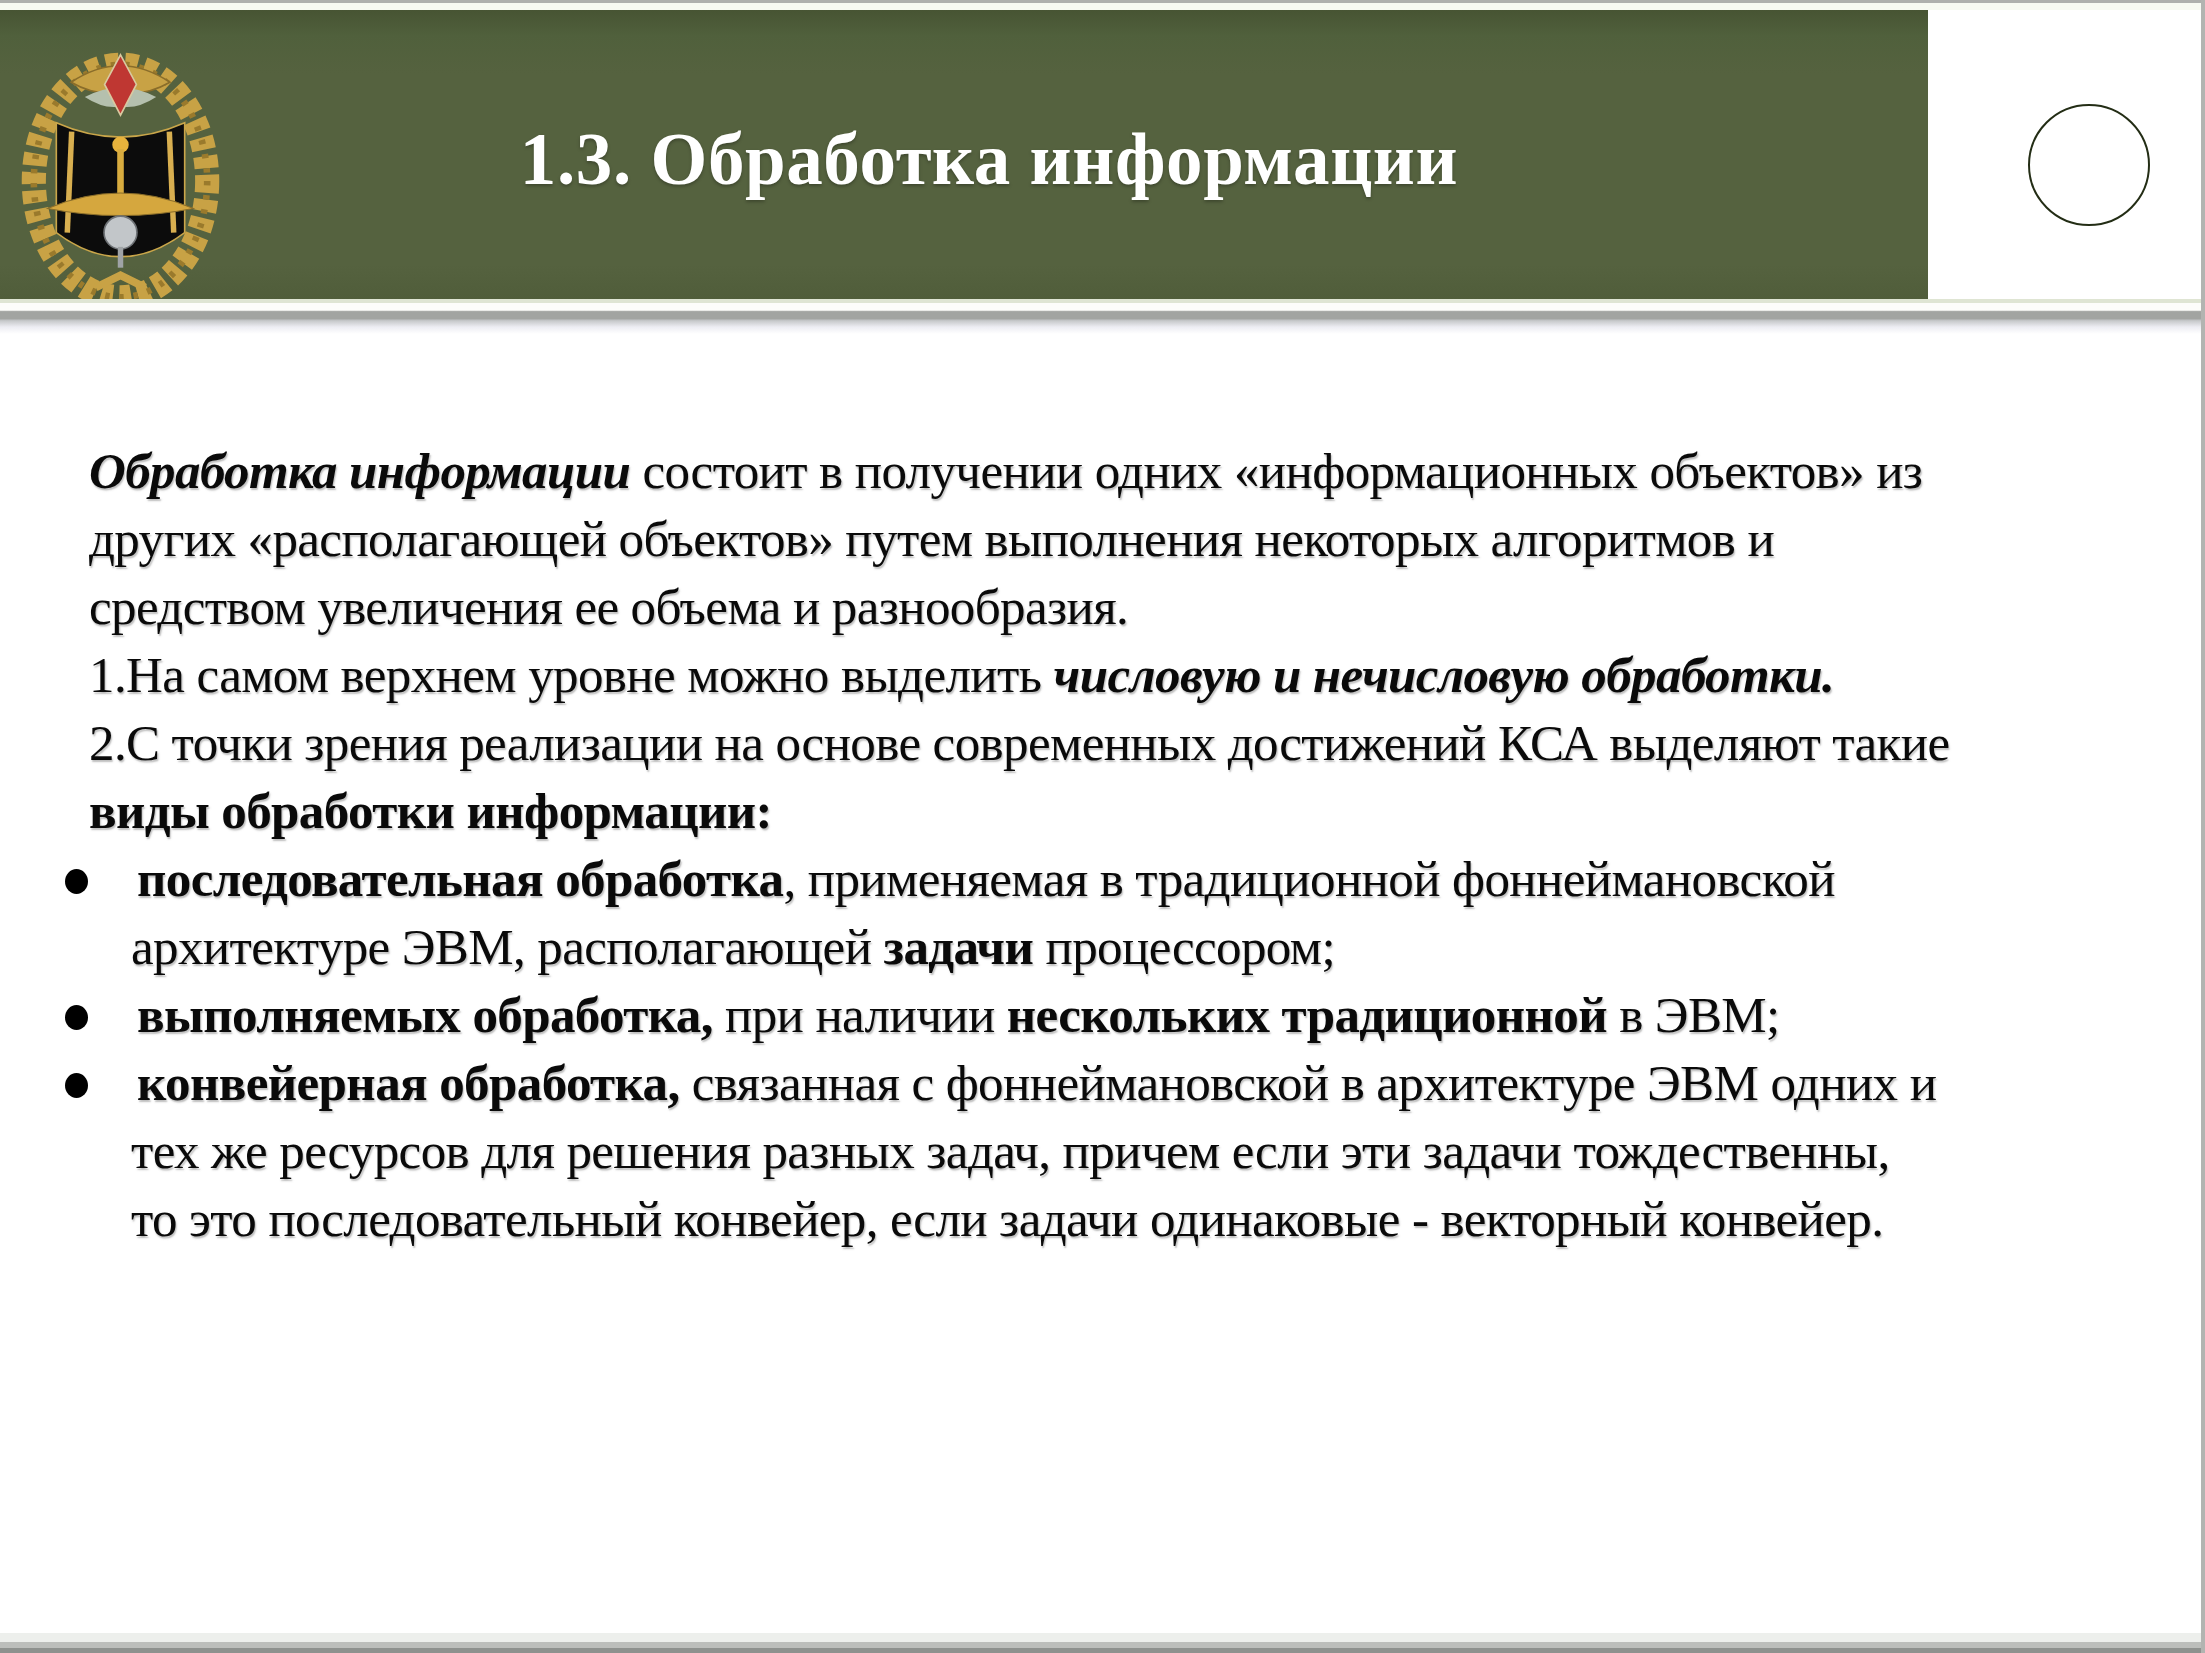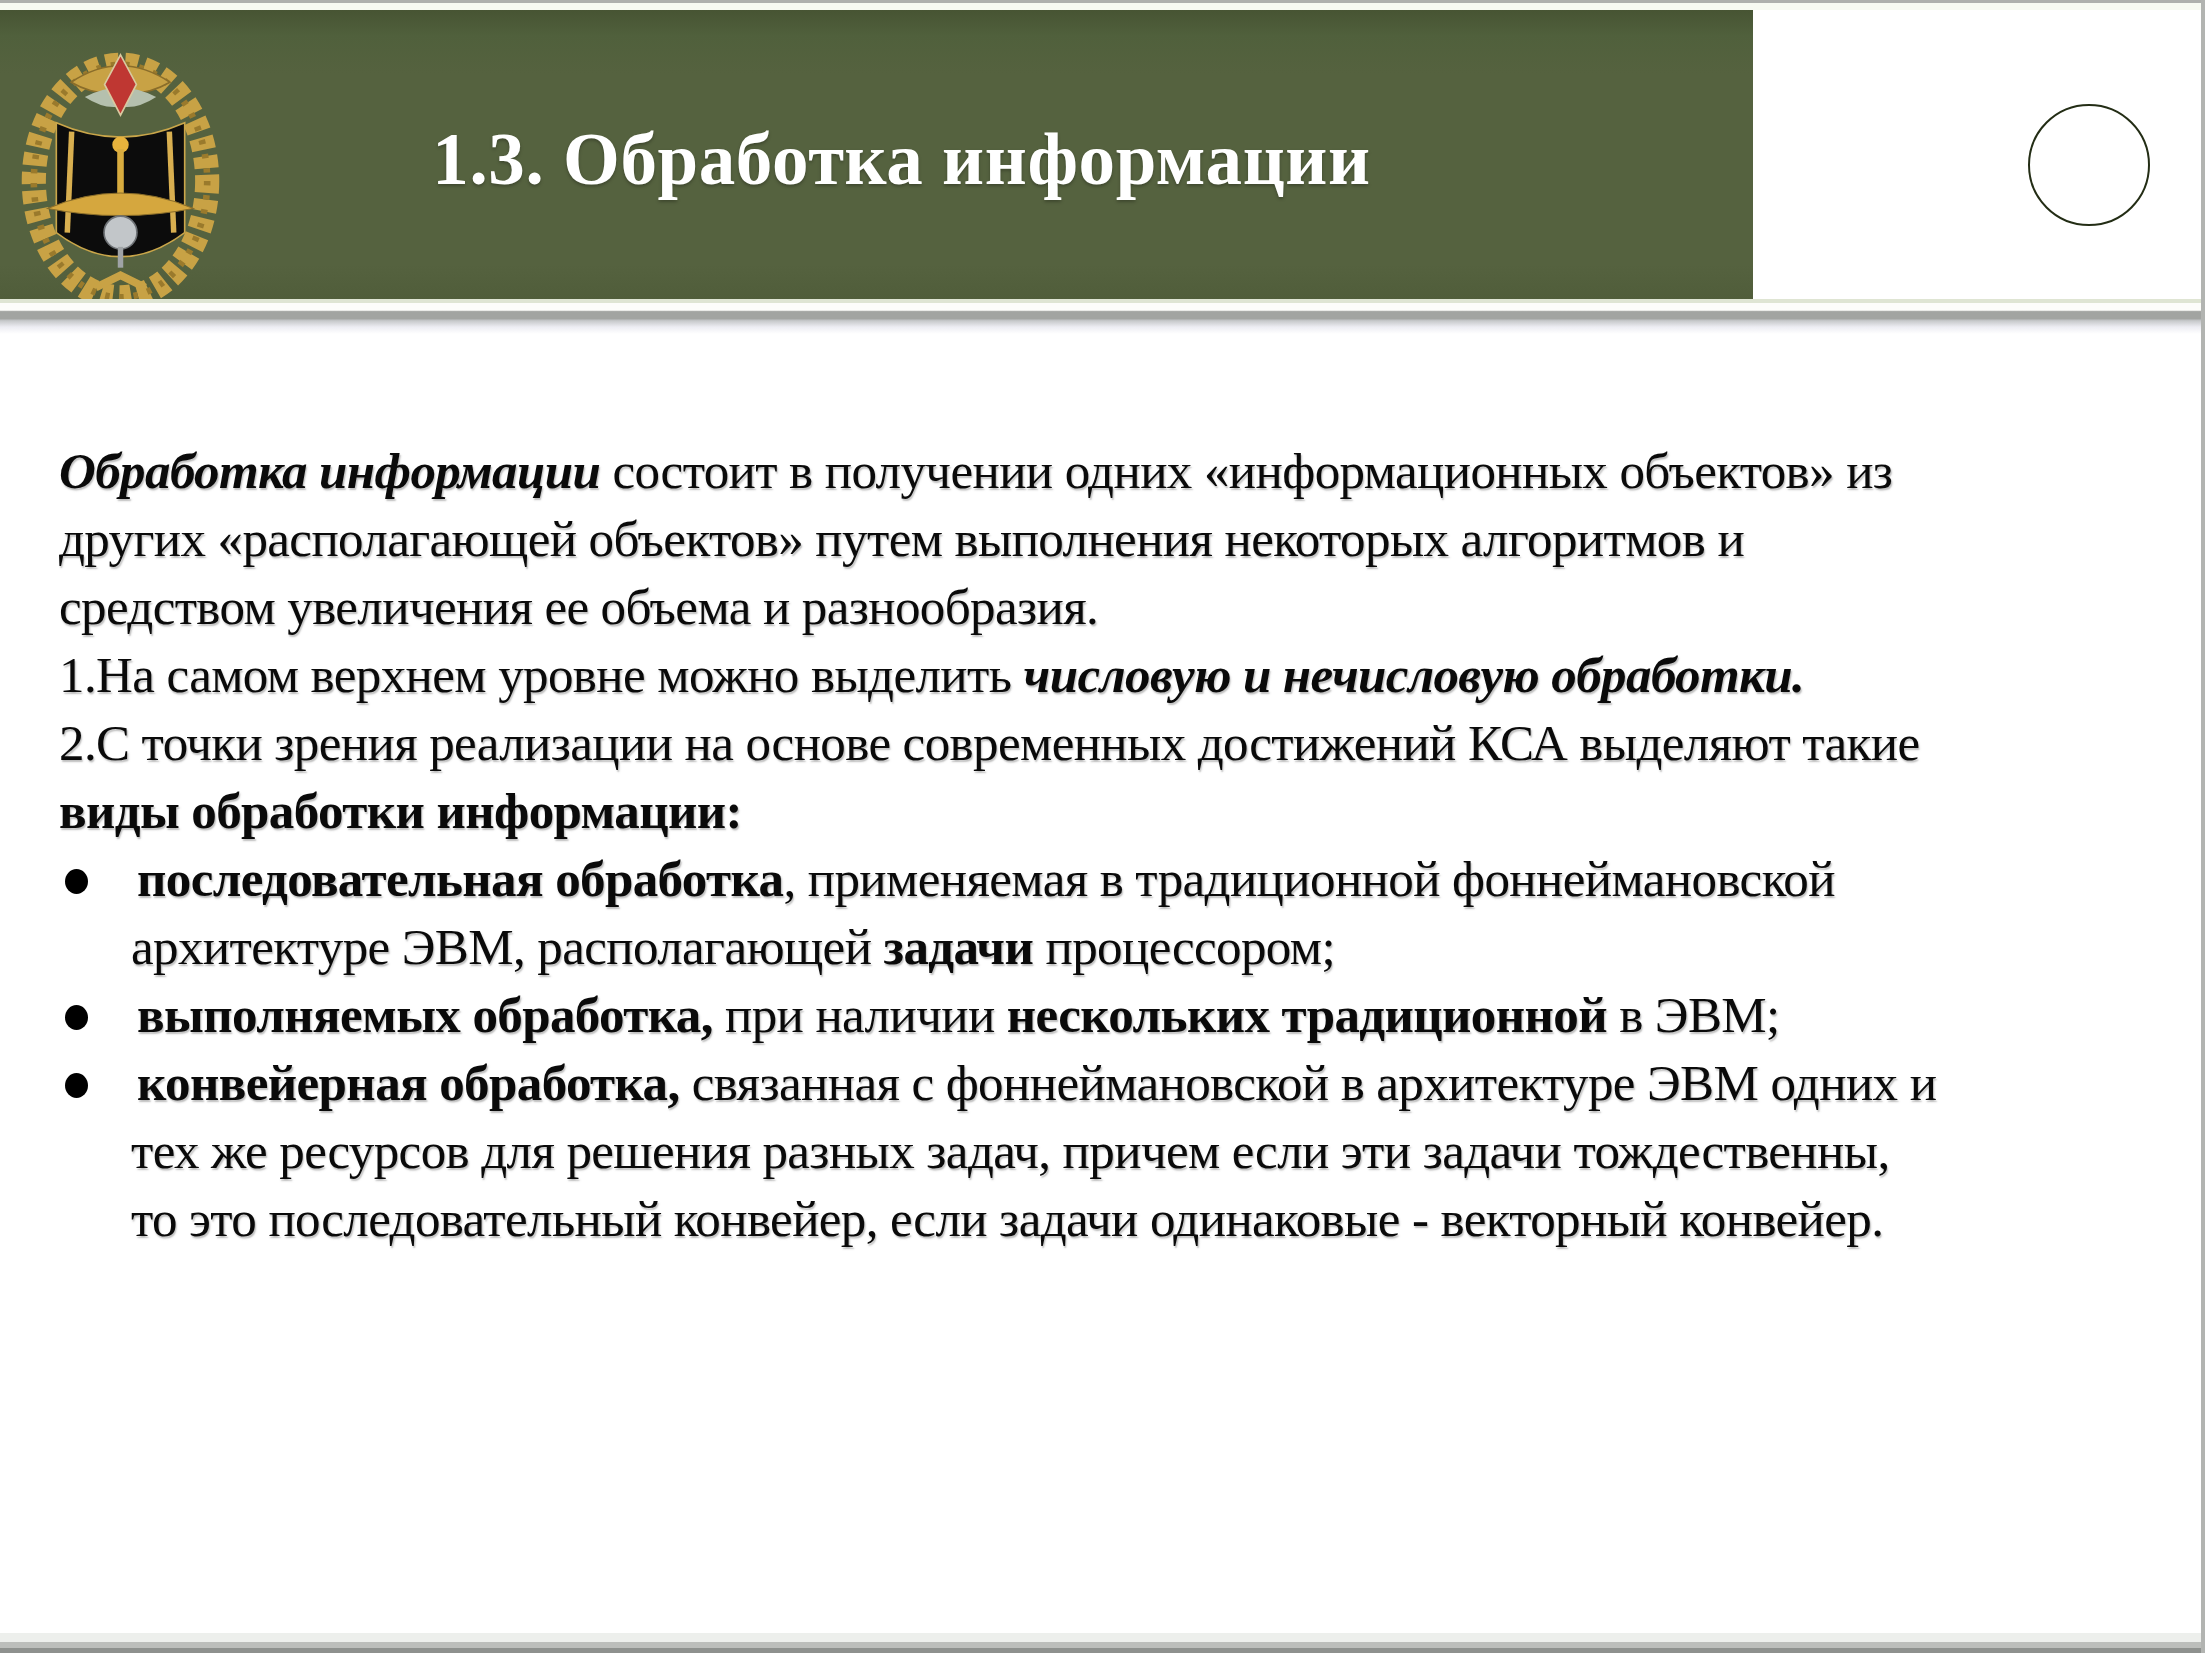--- a/index.html
+++ b/index.html
@@ -16,21 +16,21 @@
   .top-edge    { position:absolute; left:0; top:0;    width:2205px; height:2.8px;  background:#aeb0ad; }
   .top-white   { position:absolute; left:0; top:2.8px;  width:2205px; height:7.2px; background:#f7faf2; }
   .right-edge  { position:absolute; right:0; top:0;   width:3.9px; height:1654px;  background:#b2b4b1; }
   .footer      { position:absolute; left:0; bottom:0; width:2205px; height:21px; }
   .footer .f1  { height:9.4px; background:#edefec; }
   .footer .f2  { height:5.5px; background:#bcbebb; }
   .footer .f3  { height:6px; background:#8e918e; }
 
   
   .header {
-    position:absolute; left:0; top:10px; width:1753px; height:289px;
+    position:absolute; left:0; top:10px; width:1928px; height:289px;
     background: linear-gradient(180deg, #475433 0%, #50603c 9%, #55623f 22%, #55623f 88%, #505d3a 100%);
   }
   .header-divider {
     position:absolute; left:0; top:299px; width:2205px; height:35px;
     background: linear-gradient(180deg,
       #dfe5d3 0%, #dfe5d3 11%,
       #fdfdfa 12%, #fdfdfa 32%,
       #a2a4a1 36%, #a2a4a1 56%,
       #c6c8ca 62%,
       #ededf3 80%,
@@ -60,21 +60,21 @@
 
   
   .text-block {
     position:absolute; left:0; top:437px; width:2183px;
     color:#0a0a0a;
   }
   .line {
     height:68px; line-height:68px;
     font-size:51px; letter-spacing:-0.6px;
     white-space:nowrap;
-    padding-left:59px;
+    padding-left:89px;
     text-shadow: 1.1px 1.7px 1.7px rgba(125,125,125,0.5);
   }
   .line.cont   { padding-left:131px; }
   .line.bullet { padding-left:65px; }
   .marker {
     display:inline-block; width:23px; height:25px;
     margin-right:49px; margin-bottom:5.5px;
     background:#000; border-radius:50%;
     vertical-align:middle;
   }

